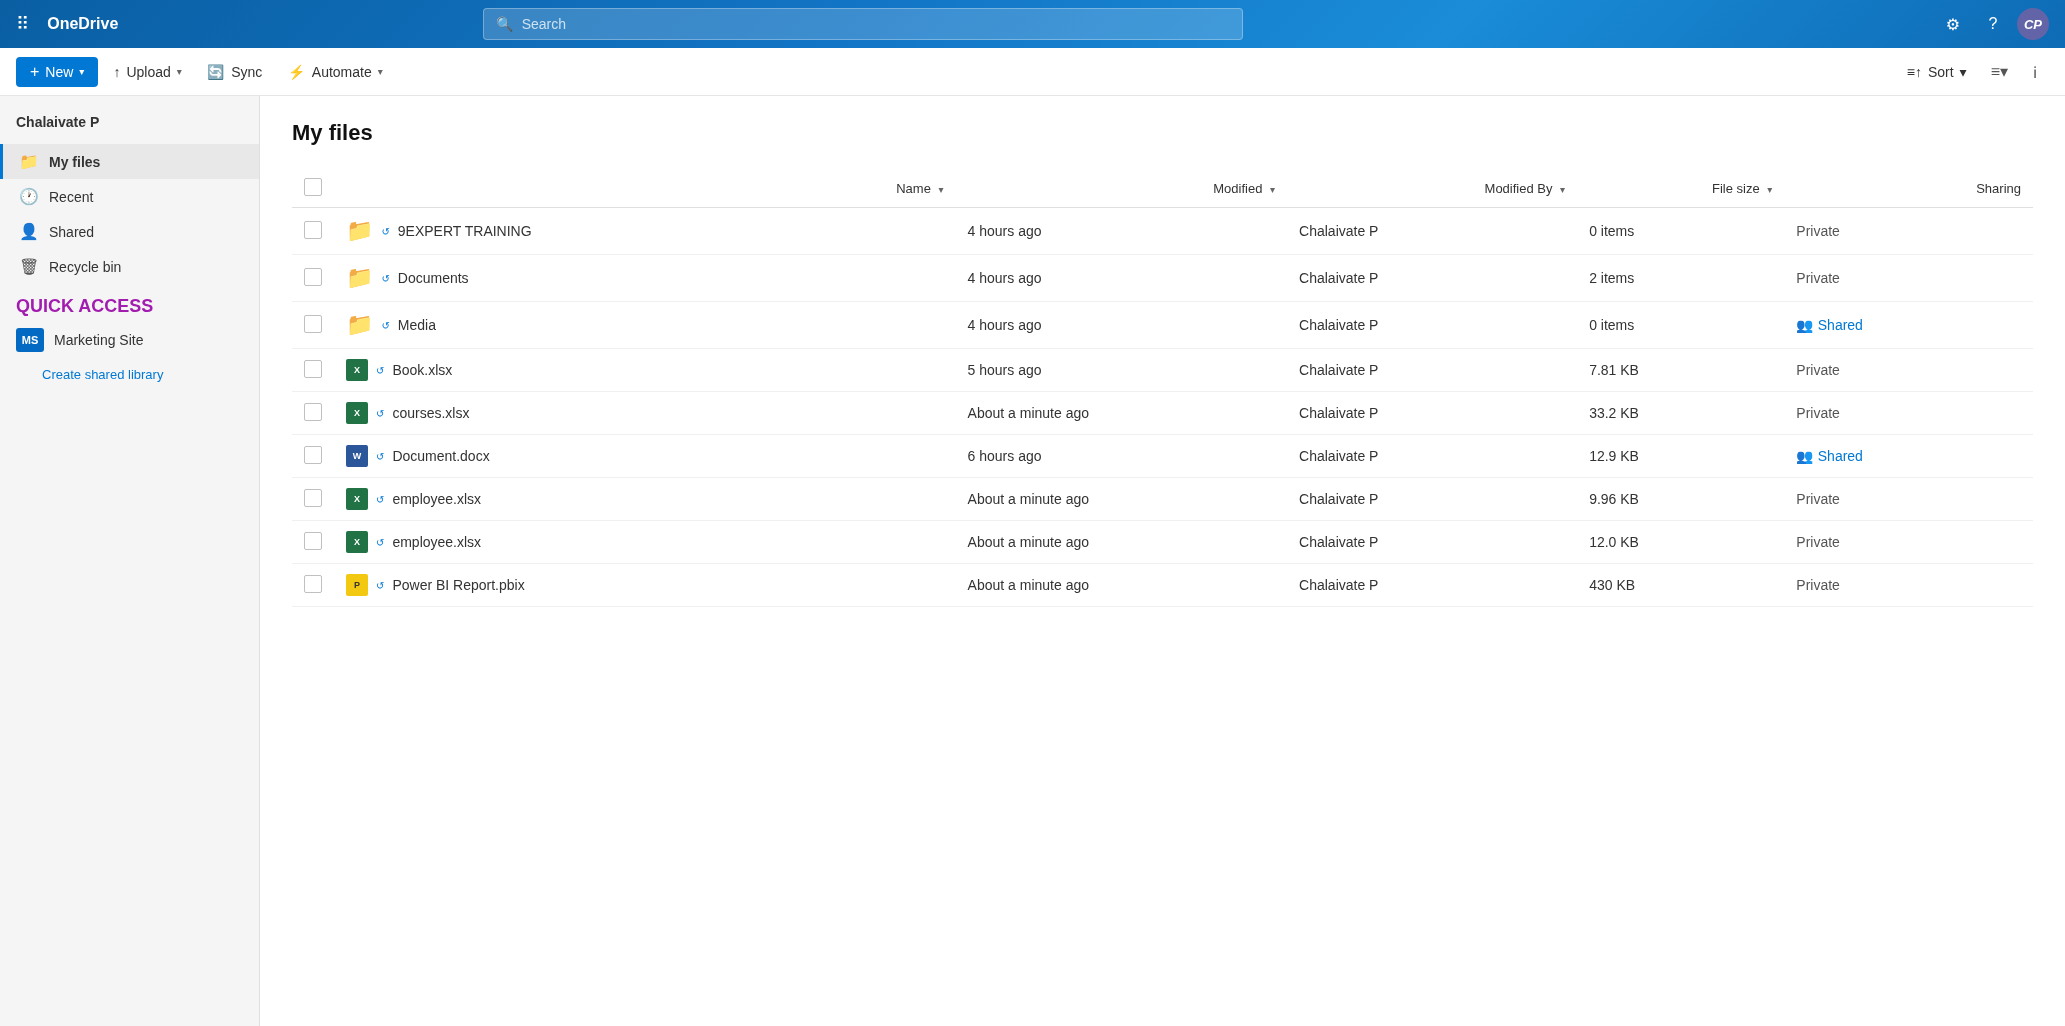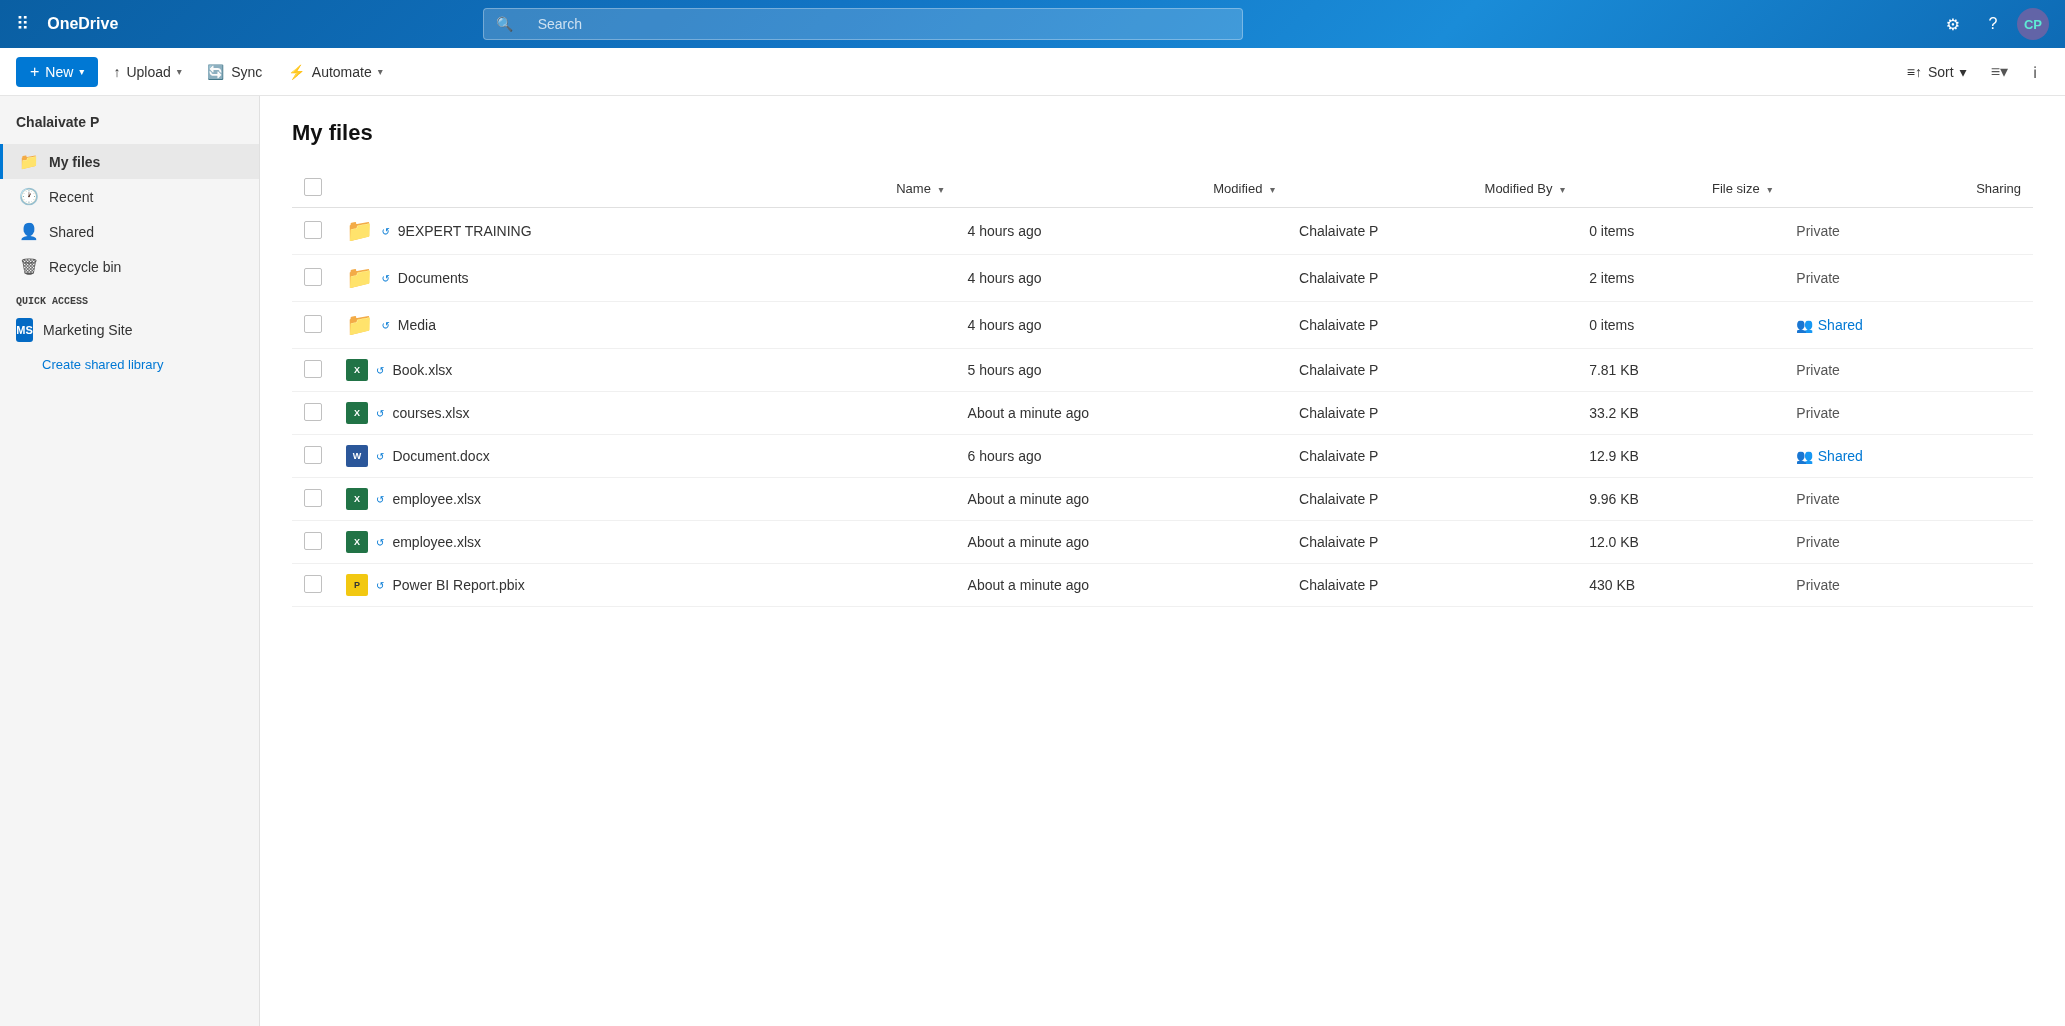--- a/index.html
+++ b/index.html
@@ -10,32 +10,32 @@
       background: linear-gradient(135deg, #0a5fa3 0%, #1274c4 40%, #1a8cd8 70%, #0e6bb5 100%);
       display: flex; align-items: center; padding: 0 16px; height: 48px; gap: 12px; flex-shrink: 0;
     }
     .top-nav .waffle-icon { color: white; font-size: 18px; cursor: pointer; margin-right: 6px; }
     .top-nav .brand { color: white; font-size: 16px; font-weight: 600; margin-right: 12px; text-align: right; }
     .top-nav .search-bar {
       flex: 1; max-width: 760px; background: rgba(255,255,255,0.18); border: 1px solid rgba(255,255,255,0.3);
       border-radius: 4px; display: flex; align-items: center; padding: 0 12px; height: 32px; margin: 0 auto;
     }
     .top-nav .search-bar input {
-      background: transparent; border: none; outline: none; color: white; font-size: 14px; flex: 1; margin-left: 24px;
+      background: transparent; border: none; outline: none; color: white; font-size: 14px; flex: 1; margin-left: 8px;
     }
     .top-nav .search-bar input::placeholder { color: rgba(255,255,255,0.75); }
     .top-nav .search-icon { color: rgba(255,255,255,0.8); font-size: 14px; }
     .top-nav-right { display: flex; align-items: center; gap: 8px; margin-left: auto; }
     .top-nav-right .nav-icon-btn {
       width: 32px; height: 32px; border-radius: 50%; display: flex; align-items: center; justify-content: center;
       color: white; cursor: pointer; font-size: 16px;
     }
     .avatar-btn {
-      width: 32px; height: 32px; border-radius: 50%; background: #6264a7; color: #5eead4;
-      display: flex; align-items: center; justify-content: center; font-size: 13px; font-weight: 600; cursor: pointer;
+      width: 32px; height: 32px; border-radius: 50%; background: #6264a7; color: #ffffff;
+      display: flex; align-items: center; justify-content: center; font-size: 13px; font-weight: 600; cursor: pointer; font-style: italic;
     }
 
     
     .toolbar {
       background: white; border-bottom: 1px solid #e5e5e5; display: flex; align-items: center;
       padding: 0 16px; height: 48px; gap: 4px; flex-shrink: 0;
     }
     .btn-new {
       background: #0078d4; color: white; border: none; border-radius: 4px; padding: 6px 14px;
       display: flex; align-items: center; gap: 6px; cursor: pointer; font-size: 14px; font-weight: 500;
@@ -69,26 +69,26 @@
       width: 260px; background: #f5f5f5; border-right: 1px solid #e0e0e0; flex-shrink: 0;
       padding: 8px 0; overflow-y: auto; display: flex; flex-direction: column;
     }
     .sidebar-user { padding: 10px 16px 14px 16px; font-size: 14px; font-weight: 600; color: #333; }
     .sidebar-item {
       display: flex; align-items: center; gap: 10px; padding: 8px 16px; cursor: pointer;
       border-radius: 0; color: #333; font-size: 14px; border-left: 3px solid transparent;
     }
     .sidebar-item.active { background: #e8e8e8; border-left-color: #0078d4; font-weight: 600; }
     .sidebar-item .icon { font-size: 16px; color: #555; width: 20px; text-align: center; }
-    .sidebar-section { padding: 12px 16px 4px 16px; font-size: 10px; font-weight: 600; color: #404040; text-transform: uppercase; font-family: Liberation Mono, monospace; }
+    .sidebar-section { padding: 12px 16px 4px 16px; font-size: 18px; font-weight: 600; color: #a21caf; text-transform: uppercase; }
     .sidebar-quick-item {
       display: flex; align-items: center; gap: 10px; padding: 7px 16px; cursor: pointer; color: #333; font-size: 14px;
     }
     .quick-icon-ms {
-      width: 17px; height: 24px; border-radius: 3px; background: #036ac4; display: flex;
+      width: 28px; height: 24px; border-radius: 3px; background: #036ac4; display: flex;
       align-items: center; justify-content: center; color: white; font-size: 11px; font-weight: 700;
     }
     .quick-icon-st {
       width: 24px; height: 24px; border-radius: 3px; background: #0078d4; display: flex;
       align-items: center; justify-content: center; color: white; font-size: 10px; font-weight: 700;
     }
     .create-shared-link { padding: 8px 16px 8px 42px; color: #0078d4; font-size: 13px; cursor: pointer; }
 
     
     .content { flex: 1; overflow-y: auto; padding: 24px 32px; }

